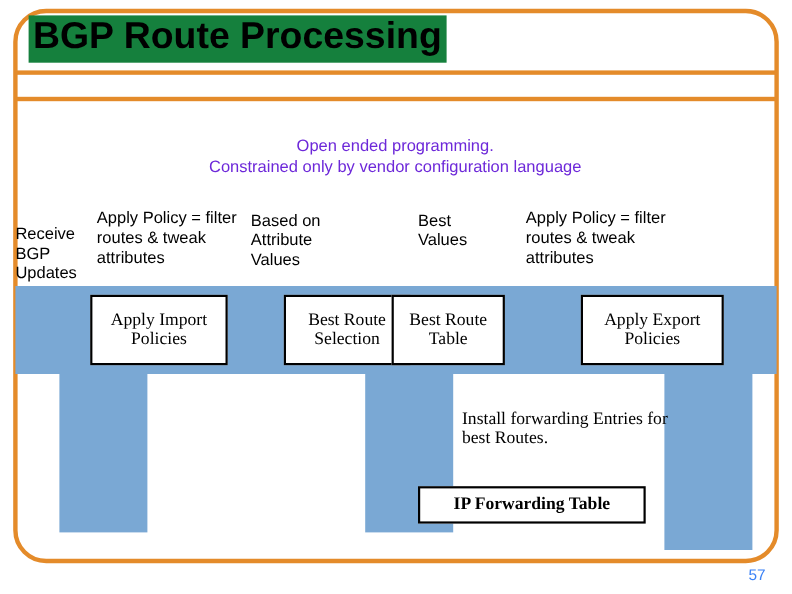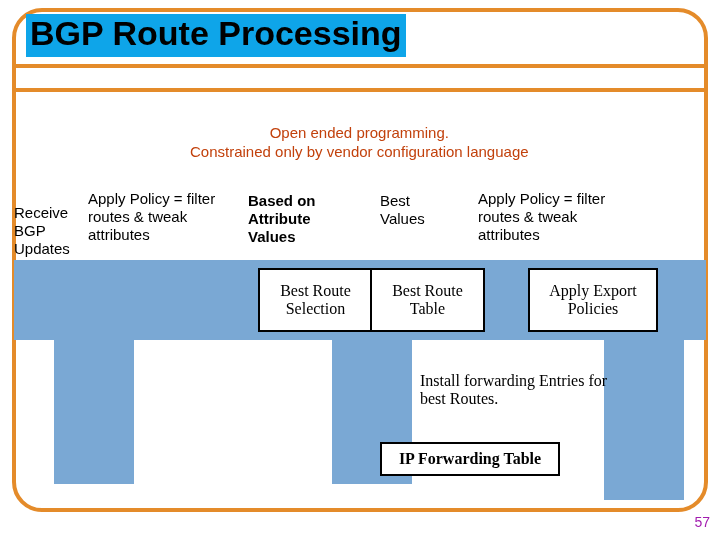--- a/index.html
+++ b/index.html
@@ -16,21 +16,21 @@
     border: 4px solid #e48b2a;
     border-radius: 30px;
   }
   .title {
     position: absolute;
     left: 26px; top: 14px;
     font-size: 34px;
     font-weight: bold;
     color: #000;
     font-family: Arial, sans-serif;
-    background: #0ea5e9;
+    background: #15803d;
     padding: 0 4px 4px 4px;
   }
   .hr1 {
     position: absolute;
     left: 14px; right: 14px; top: 64px;
     height: 4px; background: #e48b2a;
   }
   .hr2 {
     position: absolute;
     left: 14px; right: 14px; top: 88px;
@@ -63,79 +63,79 @@
     background: #7aa8d4;
   }
   
   .caption {
     position: absolute;
     left: 190px; top: 124px;
     font-family: Arial, sans-serif;
     font-size: 15px;
     text-align: center;
     line-height: 1.25;
-    color: #c2410c;
+    color: #6d28d9;
   }
   
   .tblock {
     position: absolute;
     font-family: Arial, sans-serif;
     font-size: 15px;
     color: #000;
     line-height: 1.2;
   }
   .t-receive { left: 14px; top: 204px; width: 64px; }
   .t-apply1  { left: 88px; top: 190px; width: 130px; }
-  .t-based   { left: 248px; top: 192px; width: 90px; font-weight: bold; }
+  .t-based   { left: 228px; top: 192px; width: 90px; }
   .t-best    { left: 380px; top: 192px; width: 70px; }
   .t-apply2  { left: 478px; top: 190px; width: 130px; }
   .t-transmit{ left: 634px; top: 192px; width: 70px; }
   
   .stage {
     position: absolute;
     top: 268px; height: 64px;
     background: #fff;
     border: 2px solid #000;
     display: flex;
     align-items: center;
     justify-content: center;
     text-align: center;
     font-size: 16px;
     padding: 4px 6px;
     line-height: 1.15;
   }
   .s1 { left: 82px;  width: 125px; }
   .s2 { left: 222px; width: 115px; margin-left: 36px; }
-  .s3 { left: 370px; width: 115px; }
+  .s3 { left: 356px; width: 103px; }
   .s4 { left: 528px; width: 130px; }
   
   .install-text {
     position: absolute;
     left: 420px; top: 372px;
     font-size: 16px;
     width: 200px;
     line-height: 1.15;
   }
   
   .ipfwd {
     position: absolute;
     left: 380px; top: 442px;
-    width: 180px; height: 34px;
+    width: 207px; height: 34px;
     background: #fff;
     border: 2px solid #000;
     display: flex; align-items: center; justify-content: center;
     font-weight: bold;
     font-size: 16px;
   }
   .page-num {
     position: absolute;
-    right: 10px; bottom: 10px;
+    right: 24px; bottom: 10px;
     font-family: Arial, sans-serif;
     font-size: 14px;
-    color: #a21caf;
+    color: #3b82f6;
   }
 </style>
 </head>
 <body>
 
 <div class="slide">
 
   <div class="frame-outer"></div>
   <div class="hr1"></div>
   <div class="hr2"></div>
@@ -151,20 +151,21 @@
     <div>Open ended programming.</div>
     <div>Constrained only by vendor configuration language</div>
   </div>
 
   <div class="tblock t-receive">Receive BGP Updates</div>
   <div class="tblock t-apply1">Apply Policy = filter routes &amp; tweak attributes</div>
   <div class="tblock t-based">Based on Attribute Values</div>
   <div class="tblock t-best">Best Values</div>
   <div class="tblock t-apply2">Apply Policy = filter routes &amp; tweak attributes</div>
 
+  <div class="stage s1">Apply Import Policies</div>
   <div class="stage s2">Best Route Selection</div>
   <div class="stage s3">Best Route Table</div>
   <div class="stage s4">Apply Export Policies</div>
 
   <div class="install-text">Install forwarding Entries for best Routes.</div>
 
   <div class="ipfwd">IP Forwarding Table</div>
 
   <div class="page-num">57</div>
 

